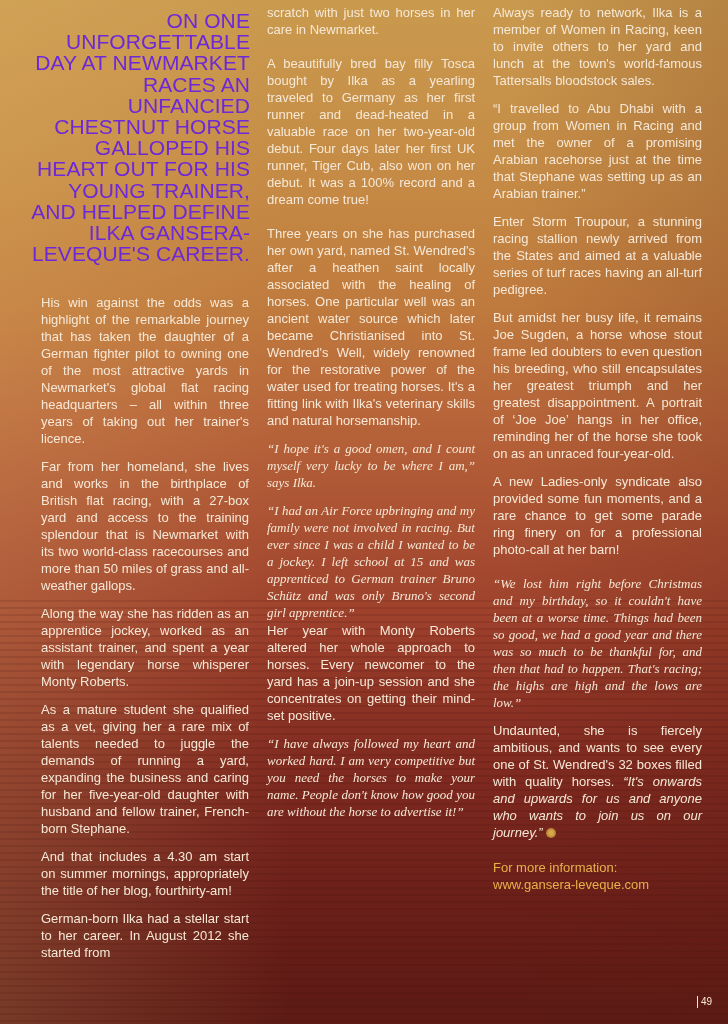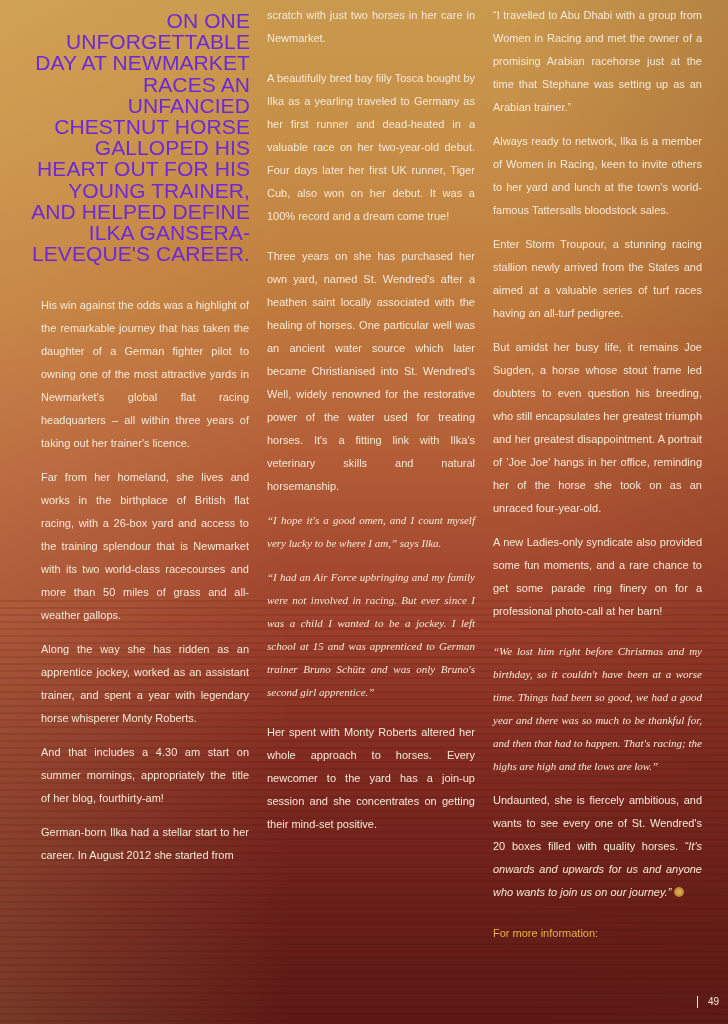--- a/index.html
+++ b/index.html
@@ -14,77 +14,80 @@
     position: absolute; left: 0; top: 0; width: 728px; height: 1024px;
     background: linear-gradient(90deg, rgba(240,200,120,0.18) 0%, rgba(0,0,0,0) 40%, rgba(0,0,0,0) 70%, rgba(90,30,15,0.18) 100%);
     pointer-events: none;
   }
   .bg-stripes {
     position: absolute; left: 0; top: 600px; width: 728px; height: 424px;
     background: repeating-linear-gradient(180deg, rgba(60,10,8,0.12) 0px, rgba(60,10,8,0.12) 2px, rgba(0,0,0,0) 2px, rgba(0,0,0,0) 7px);
     pointer-events: none;
   }
   .col {
-    position: absolute; color: #f6e8d6; font-size: 11px; line-height: 23px;
+    position: absolute; color: #f6e8d6; font-size: 13px; line-height: 17px;
     text-align: justify;
   }
   .col p { margin: 0 0 11px 0; }
   .col p.q { font-style: italic; font-family: Liberation Serif, serif; }
   #col1 { left: 41px; top: 294px; width: 208px; }
   #col2 { left: 267px; top: 4px; width: 208px; }
   #col3 { left: 493px; top: 4px; width: 209px; }
   .headline {
     position: absolute; left: 30px; top: 10px; width: 220px;
     text-align: right; color: #6d28d9; font-size: 21px; line-height: 21.2px;
     text-transform: uppercase; letter-spacing: 0.1px;
   }
   .info { color: #e8b24a; margin-top: 18px; }
   .emblem {
     display: inline-block; width: 10px; height: 10px; border-radius: 50%;
     background: radial-gradient(circle, #d9a64a 30%, #8c5e1e 100%);
     vertical-align: -1px; margin-left: 3px;
   }
   .pagenum {
     position: absolute; left: 697px; top: 996px; color: #f6e8d6; font-size: 10px;
-    border-left: 1.5px solid #f6e8d6; padding-left: 10px; line-height: 12px;
+    border-left: 1.5px solid #f6e8d6; padding-left: 3px; line-height: 12px;
   }
 </style>
 </head>
 <body>
 
 <div class="bg-left"></div>
 <div class="bg-stripes"></div>
 
 <h1 class="headline" style="margin:0;font-weight:normal;">On one unforgettable day at Newmarket races an unfancied chestnut horse galloped his heart out for his young trainer, and helped define Ilka Gansera-Leveque's career.</h1>
 
 <div class="col" id="col1">
   <p>His win against the odds was a highlight of the remarkable journey that has taken the daughter of a German fighter pilot to owning one of the most attractive yards in Newmarket's global flat racing headquarters – all within three years of taking out her trainer's licence.</p>
-  <p>Far from her homeland, she lives and works in the birthplace of British flat racing, with a 26-box yard and access to the training splendour that is Newmarket with its two world-class racecourses and more than 50 miles of grass and all-weather gallops.</p>
+  <p>Far from her homeland, she lives and works in the birthplace of British flat racing, with a 27-box yard and access to the training splendour that is Newmarket with its two world-class racecourses and more than 50 miles of grass and all-weather gallops.</p>
   <p>Along the way she has ridden as an apprentice jockey, worked as an assistant trainer, and spent a year with legendary horse whisperer Monty Roberts.</p>
+  <p>As a mature student she qualified as a vet, giving her a rare mix of talents needed to juggle the demands of running a yard, expanding the business and caring for her five-year-old daughter with husband and fellow trainer, French-born Stephane.</p>
   <p>And that includes a 4.30 am start on summer mornings, appropriately the title of her blog, fourthirty-am!</p>
   <p>German-born Ilka had a stellar start to her career. In August 2012 she started from</p>
 </div>
 
 <div class="col" id="col2">
   <p style="margin-bottom:17px">scratch with just two horses in her care in Newmarket.</p>
   <p style="margin-bottom:17px">A beautifully bred bay filly Tosca bought by Ilka as a yearling traveled to Germany as her first runner and dead-heated in a valuable race on her two-year-old debut. Four days later her first UK runner, Tiger Cub, also won on her debut. It was a 100% record and a dream come true!</p>
   <p>Three years on she has purchased her own yard, named St. Wendred's after a heathen saint locally associated with the healing of horses. One particular well was an ancient water source which later became Christianised into St. Wendred's Well, widely renowned for the restorative power of the water used for treating horses. It's a fitting link with Ilka's veterinary skills and natural horsemanship.</p>
   <p class="q">“I hope it's a good omen, and I count myself very lucky to be where I am,” says Ilka.</p>
-  <p class="q" style="margin-bottom:17px">“I had an Air Force upbringing and my family were not involved in racing. But ever since I was a child I wanted to be a jockey. I left school at 15 and was apprenticed to German trainer Bruno Schütz and was only Bruno's second girl apprentice.”</p>
-  <p>Her spent with Monty Roberts altered her whole approach to horses. Every newcomer to the yard has a join-up session and she concentrates on getting their mind-set positive.</p>
+  <p class="q" style="margin-bottom:1px">“I had an Air Force upbringing and my family were not involved in racing. But ever since I was a child I wanted to be a jockey. I left school at 15 and was apprenticed to German trainer Bruno Schütz and was only Bruno's second girl apprentice.”</p>
+  <p>Her year with Monty Roberts altered her whole approach to horses. Every newcomer to the yard has a join-up session and she concentrates on getting their mind-set positive.</p>
+  <p class="q">“I have always followed my heart and worked hard. I am very competitive but you need the horses to make your name. People don't know how good you are without the horse to advertise it!”</p>
 </div>
 
 <div class="col" id="col3">
+  <p>Always ready to network, Ilka is a member of Women in Racing, keen to invite others to her yard and lunch at the town's world-famous Tattersalls bloodstock sales.</p>
   <p>“I travelled to Abu Dhabi with a group from Women in Racing and met the owner of a promising Arabian racehorse just at the time that Stephane was setting up as an Arabian trainer.”</p>
-  <p>Always ready to network, Ilka is a member of Women in Racing, keen to invite others to her yard and lunch at the town's world-famous Tattersalls bloodstock sales.</p>
   <p>Enter Storm Troupour, a stunning racing stallion newly arrived from the States and aimed at a valuable series of turf races having an all-turf pedigree.</p>
   <p>But amidst her busy life, it remains Joe Sugden, a horse whose stout frame led doubters to even question his breeding, who still encapsulates her greatest triumph and her greatest disappointment. A portrait of ‘Joe Joe’ hangs in her office, reminding her of the horse she took on as an unraced four-year-old.</p>
   <p style="margin-bottom:17px">A new Ladies-only syndicate also provided some fun moments, and a rare chance to get some parade ring finery on for a professional photo-call at her barn!</p>
   <p class="q">“We lost him right before Christmas and my birthday, so it couldn't have been at a worse time. Things had been so good, we had a good year and there was so much to be thankful for, and then that had to happen. That's racing; the highs are high and the lows are low.”</p>
   <p>
-    <span>Undaunted, she is fiercely ambitious, and wants to see every one of St. Wendred's 20 boxes filled with quality horses. </span><i>“It's onwards and upwards for us and anyone who wants to join us on our journey.”</i><span class="emblem"></span>
+    <span>Undaunted, she is fiercely ambitious, and wants to see every one of St. Wendred's 32 boxes filled with quality horses. </span><i>“It's onwards and upwards for us and anyone who wants to join us on our journey.”</i><span class="emblem"></span>
   </p>
   <div class="info">
     <div>For more information:</div>
+    <div>www.gansera-leveque.com</div>
   </div>
 </div>
 
 <div class="pagenum">49</div>
 
 </body></html>

